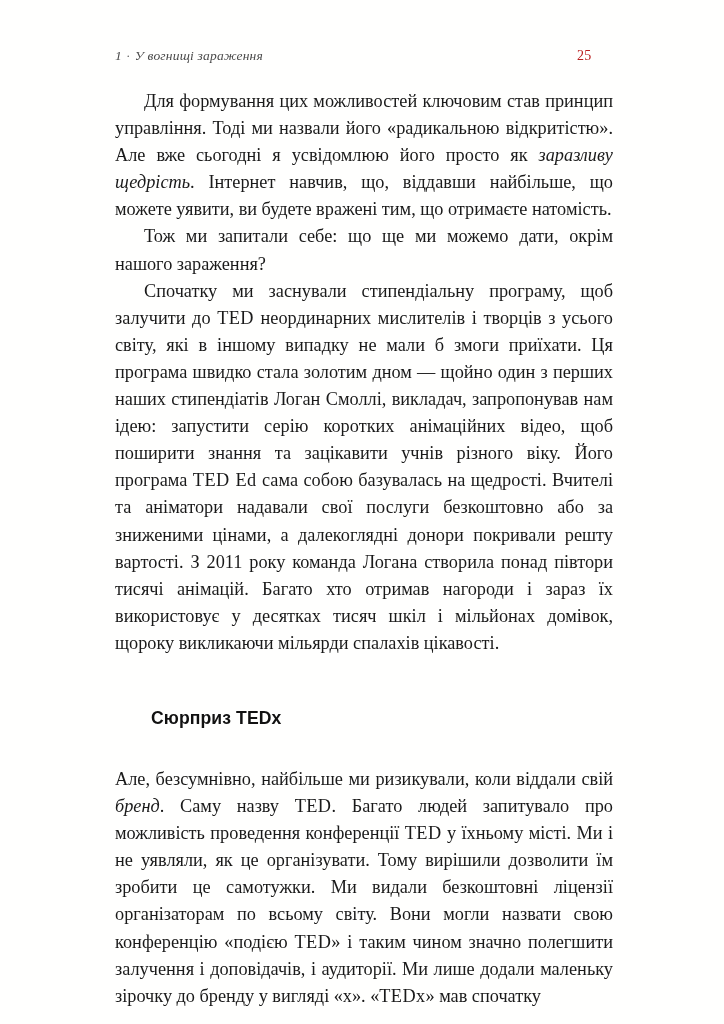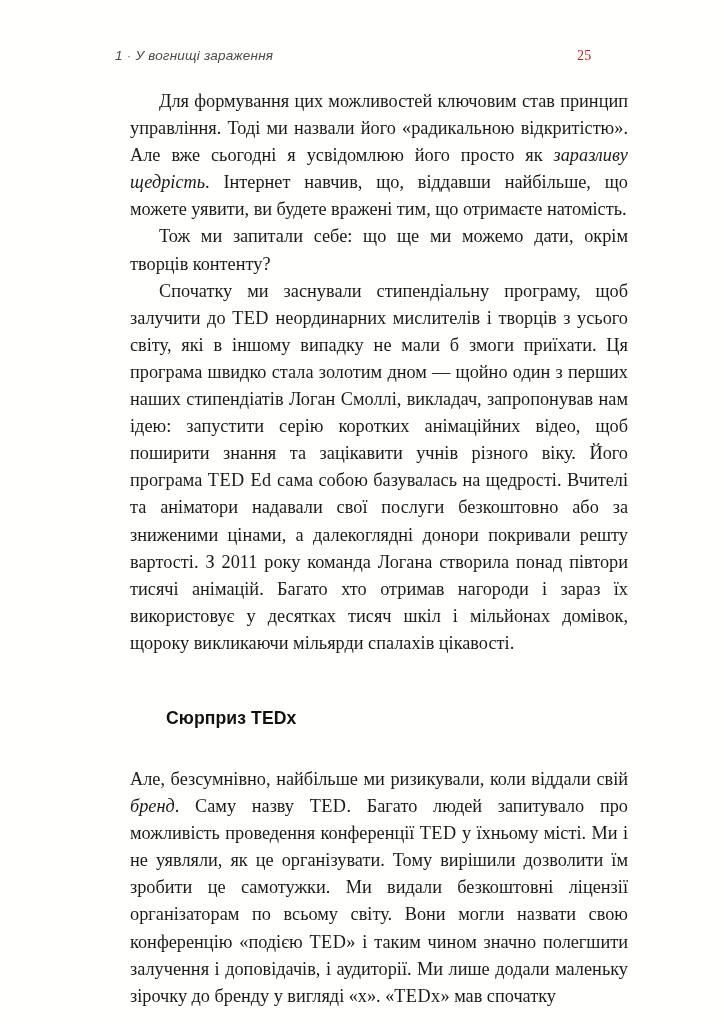--- a/index.html
+++ b/index.html
@@ -24,21 +24,21 @@
   .running-head {
     position: absolute;
     left: 115px;
     top: 48px;
     width: 500px;
     display: flex;
     align-items: baseline;
     justify-content: space-between;
   }
   .rh-left {
-    font-family: Liberation Sans, sans-serif;
+    font-family: Liberation Serif, serif;
     font-style: italic;
     font-size: 13.5px;
     letter-spacing: 0.2px;
     color: #4a4a4a;
     white-space: nowrap;
   }
   .rh-chapnum {
     font-style: italic;
     font-size: 13.5px;
     color: #4a4a4a;
@@ -54,21 +54,21 @@
     left: 462px;
     top: 0;
     font-family: "Liberation Serif", "DejaVu Serif", serif;
     font-size: 14px;
     color: #b91c1c;
     letter-spacing: 0.3px;
   }
 
   .textblock {
     position: absolute;
-    left: 130px;
+    left: 115px;
     top: 88px;
     width: 498px;
   }
 
   p.body-par {
     margin: 0;
     font-size: 18.3px;
     line-height: 27.1px;
     text-align: justify;
     text-justify: inter-word;
@@ -109,21 +109,21 @@
   <div class="running-head">
     <div class="rh-left">
       <span class="rh-chapnum">1</span><span class="rh-sep">·</span><span>У вогнищі зараження</span>
     </div>
     <div class="rh-folio">25</div>
   </div>
 
   <div class="textblock">
     <div id="flow">
         <p class="body-par"><span>Для формування цих можливостей ключовим став принцип управління. Тоді ми назвали його «радикальною відкритістю». Але вже сьогодні я усвідомлюю його просто як </span><i>заразливу щедрість</i><span>. Інтернет навчив, що, віддавши найбільше, що можете уявити, ви будете вражені тим, що отримаєте натомість.</span></p>
-        <p class="body-par"><span>Тож ми запитали себе: що ще ми можемо дати, окрім творців контенту?</span></p>
+        <p class="body-par"><span>Тож ми запитали себе: що ще ми можемо дати, окрім нашого зараження?</span></p>
         <p class="body-par"><span>Спочатку ми заснували стипендіальну програму, щоб залучити до </span><span class="sc">TED</span><span> неординарних мислителів і творців з усього світу, які в іншому випадку не мали б змоги приїхати. Ця програма швидко стала золотим дном — щойно один з перших наших стипендіатів Логан Смоллі, викладач, запропонував нам ідею: запустити серію коротких анімаційних відео, щоб поширити знання та зацікавити учнів різного віку. Його програма </span><span class="sc">TED Ed</span><span> сама собою базувалась на щедрості. Вчителі та аніматори надавали свої послуги безкоштовно або за зниженими цінами, а далекоглядні донори покривали решту вартості. З 2011 року команда Логана створила понад півтори тисячі анімацій. Багато хто отримав нагороди і зараз їх використовує у десятках тисяч шкіл і мільйонах домівок, щороку викликаючи мільярди спалахів цікавості.</span></p>
         <div class="gap-before-subhead"></div>
         <h2 class="subhead">Сюрприз TEDx</h2>
         <div class="gap-after-subhead"></div>
         <p class="body-par no-indent"><span>Але, безсумнівно, найбільше ми ризикували, коли віддали свій </span><i>бренд</i><span>. Саму назву </span><span class="sc">TED</span><span>. Багато людей запитувало про можливість проведення конференції </span><span class="sc">TED</span><span> у їхньому місті. Ми і не уявляли, як це організувати. Тому вирішили дозволити їм зробити це самотужки. Ми видали безкоштовні ліцензії організаторам по всьому світу. Вони могли назвати свою конференцію «подією </span><span class="sc">TED</span><span>» і таким чином значно полегшити залучення і доповідачів, і аудиторії. Ми лише додали маленьку зірочку до бренду у вигляді «х». «</span><span class="sc">TEDx</span><span>» мав спочатку</span></p>
       </div>
   </div>
 
 </div>
 

